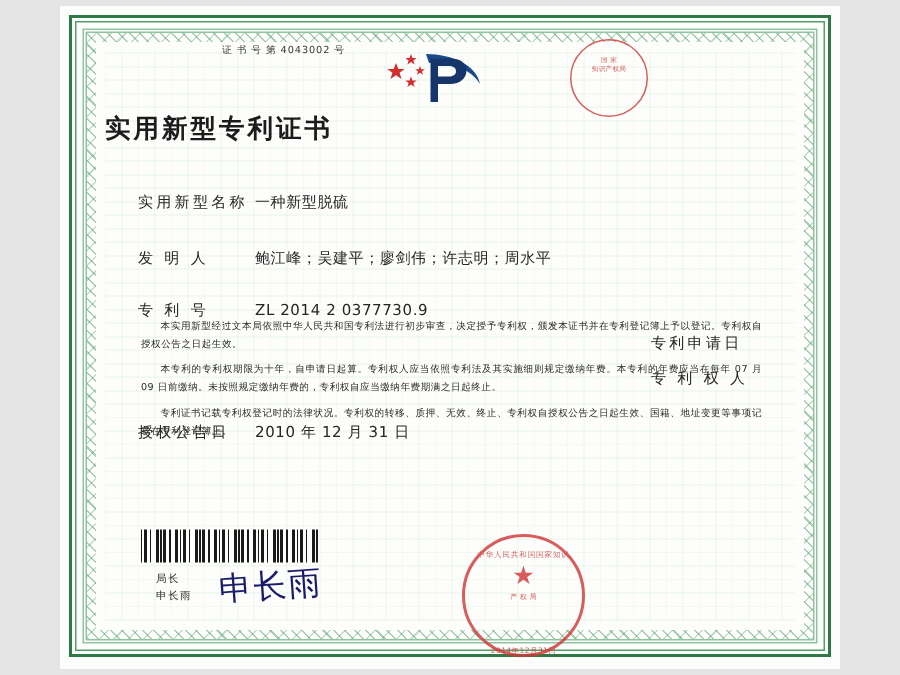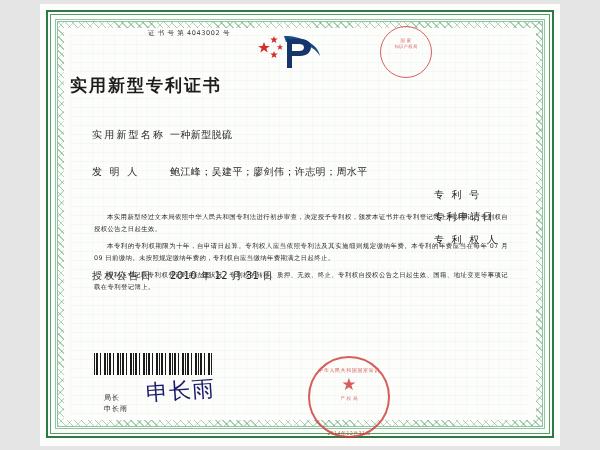--- a/index.html
+++ b/index.html
@@ -198,21 +198,20 @@
 
   
   .director {
     position: absolute;
     left: 34px;
     top: 355px;
     font-size: 7px;
     letter-spacing: 1px;
     line-height: 11px;
     color: #1f1f1f;
-    margin-top: 12px;
   }
   .signature {
     position: absolute;
     left: 76px;
     top: 350px;
     font-family: "DejaVu Serif", serif;
     font-size: 22px;
     color: #1b1b6b;
     letter-spacing: 1px;
     transform: rotate(-4deg);
@@ -323,20 +322,21 @@
       <div class="field-row tight">
         <span class="field-label">实用新型名称</span>
         <span class="field-value">一种新型脱硫</span>
       </div>
       <div class="field-row">
         <span class="field-label">发 明 人</span>
         <span class="field-value">鲍江峰；吴建平；廖剑伟；许志明；周水平</span>
       </div>
       <div class="field-row">
         <span class="field-label">专 利 号</span>
+        <span class="field-value">ZL 2014 2 0377730.9</span>
       </div>
       <div class="field-row">
         <span class="field-label">专利申请日</span>
       </div>
       <div class="field-row">
         <span class="field-label">专 利 权 人</span>
       </div>
       <div class="field-row">
         <span class="field-label">授权公告日</span>
         <span class="field-value">2010 年 12 月 31 日</span>

